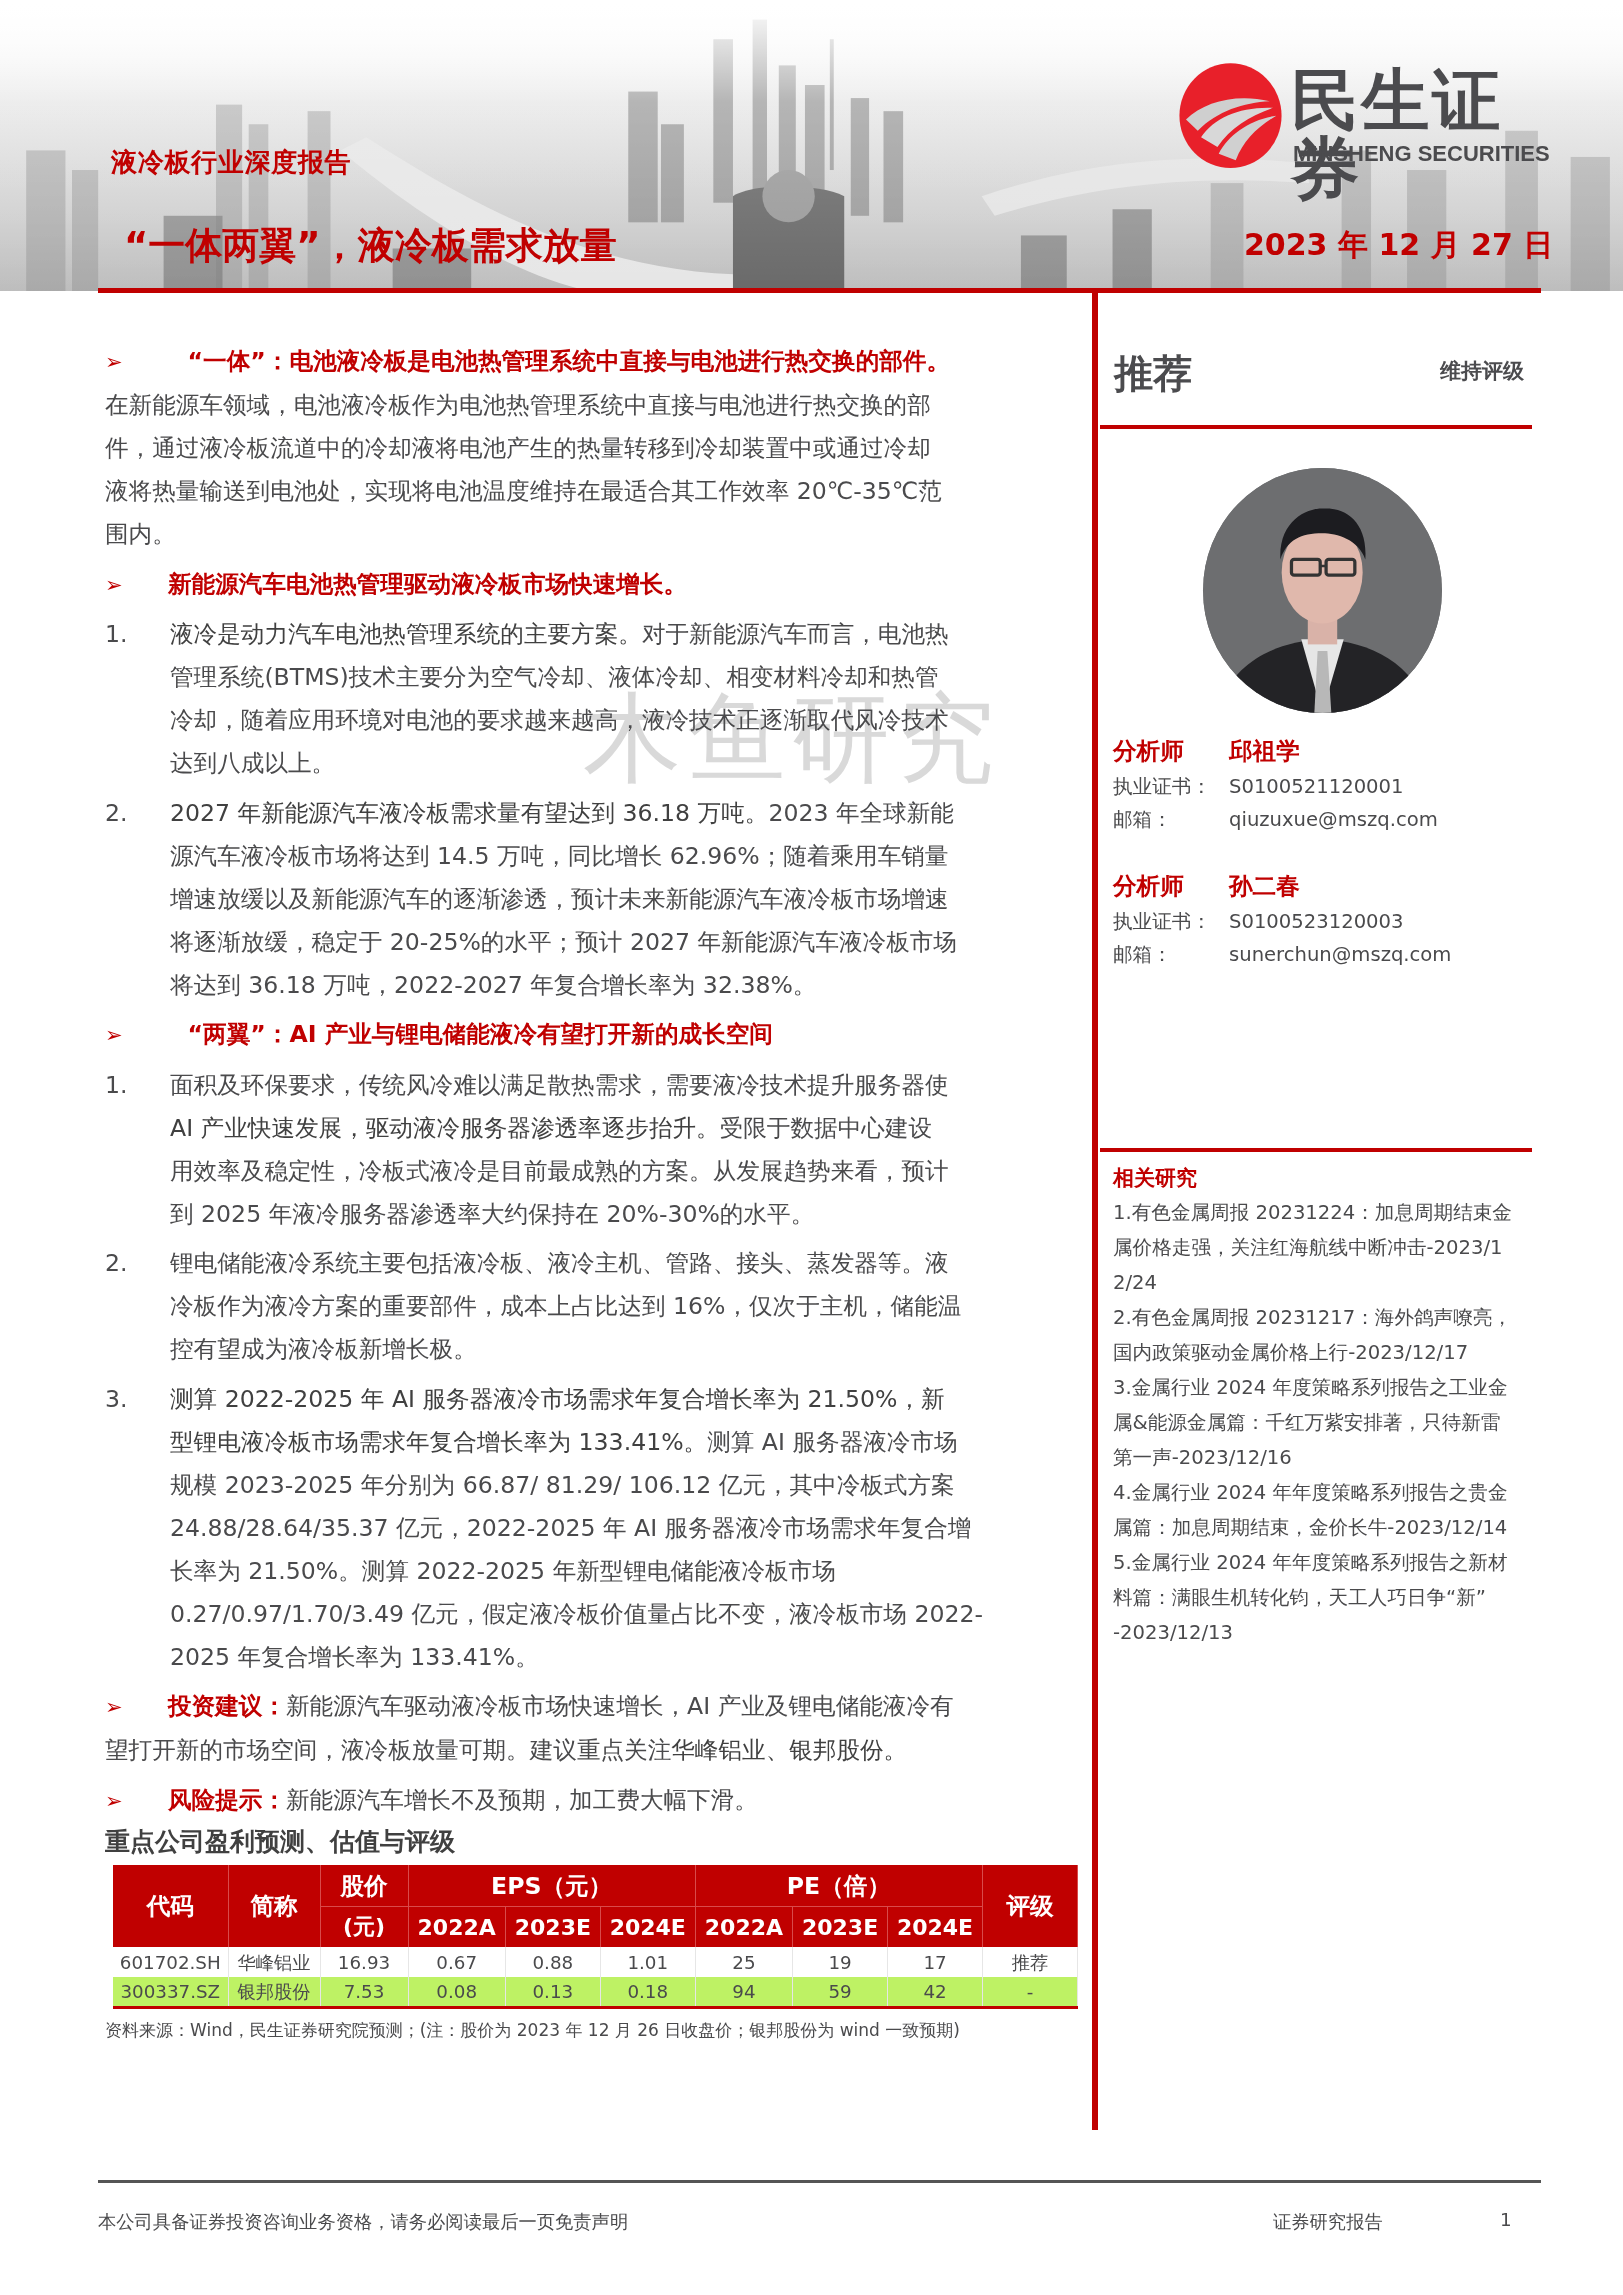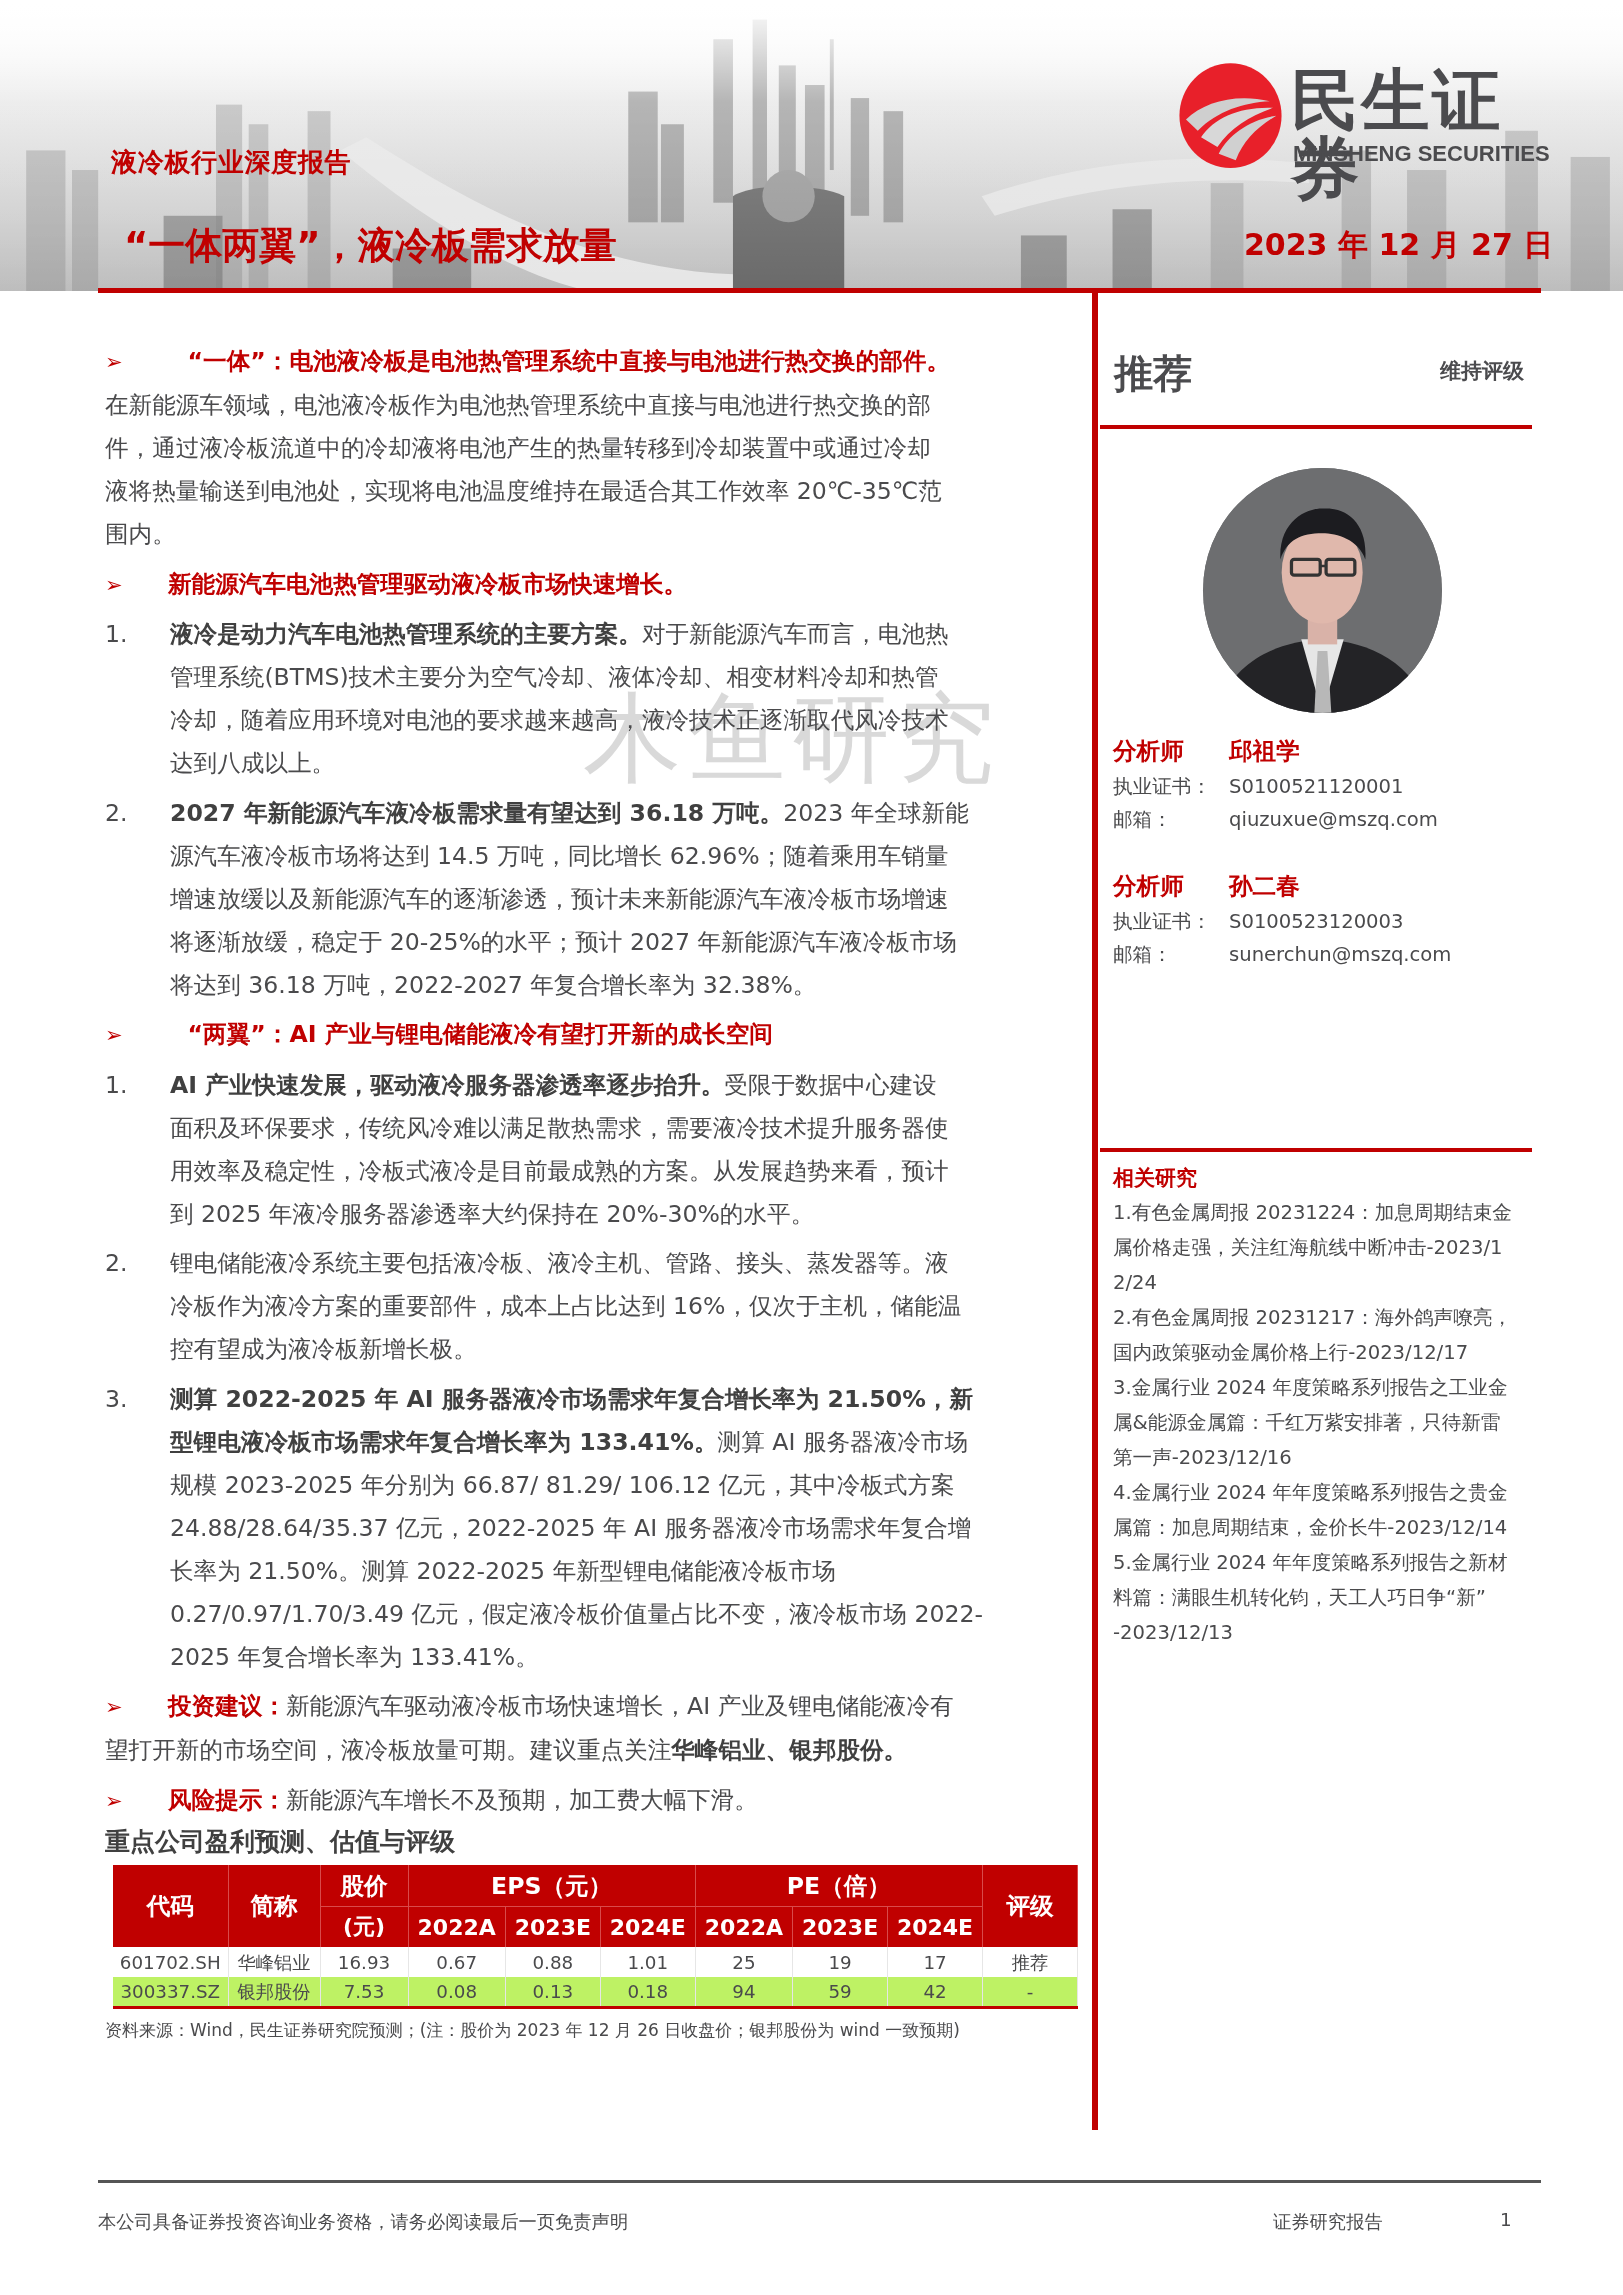--- a/index.html
+++ b/index.html
@@ -36,21 +36,21 @@
   }
   .banner-rule { position: absolute; left: 98px; top: 288px; width: 1443px; height: 5.2px; background: #c00000; }
 
   
   .vdivider { position: absolute; left: 1092px; top: 291px; width: 5.9px; height: 1839px; background: #c00000; }
 
   
   .left { position: absolute; left: 105px; top: 340px; width: 959px; }
   .line { font-size: 23.6px; line-height: 43px; color: #4a4a4c; white-space: nowrap; }
   .red-b { color: #c00000; font-weight: bold; }
-  .dark-b { color: #404040; font-weight: bold; }
+  .dark-b { color: #404040; font-weight: normal; }
   .hd { position: relative; padding-left: 0; }
   .hd .arrow { display: inline-block; width: 63px; color: #c00000; font-weight: bold; font-size: 21px; }
   .num-item { position: relative; padding-left: 65px; }
   .num-item .n { position: absolute; left: 0; top: 0; font-size: 23.6px; line-height: 43px; color: #4a4a4c; }
 
   .table-title { font-size: 25px; font-weight: bold; color: #404040; margin-top: 3.9px; line-height: 31px; }
 
   table.fc {
     border-collapse: collapse; width: 965px; margin-top: 7.9px; font-size: 21px; margin-left: 8px;
   }
@@ -199,22 +199,22 @@
     <div class="line">将逐渐放缓，稳定于 20-25%的水平；预计 2027 年新能源汽车液冷板市场</div>
     <div class="line">将达到 36.18 万吨，2022-2027 年复合增长率为 32.38%。</div>
   </div>
 
   <div class="line hd" style="margin-top:6.5px">
     <span class="arrow">➢</span><span class="red-b" style="margin-left:19.6px">“两翼”：</span><span class="red-b">AI 产业与锂电储能液冷有望打开新的成长空间</span>
   </div>
 
   <div class="num-item" style="margin-top:6.5px">
     <span class="n">1.</span>
+    <div class="line">面积及环保要求，传统风冷难以满足散热需求，需要液冷技术提升服务器使</div>
     <div class="line"><span class="dark-b">AI 产业快速发展，驱动液冷服务器渗透率逐步抬升。</span><span>受限于数据中心建设</span></div>
-    <div class="line">面积及环保要求，传统风冷难以满足散热需求，需要液冷技术提升服务器使</div>
     <div class="line">用效率及稳定性，冷板式液冷是目前最成熟的方案。从发展趋势来看，预计</div>
     <div class="line">到 2025 年液冷服务器渗透率大约保持在 20%-30%的水平。</div>
   </div>
 
   <div class="num-item" style="margin-top:6.5px">
     <span class="n">2.</span>
     <div class="line">锂电储能液冷系统主要包括液冷板、液冷主机、管路、接头、蒸发器等。液</div>
     <div class="line">冷板作为液冷方案的重要部件，成本上占比达到 16%，仅次于主机，储能温</div>
     <div class="line">控有望成为液冷板新增长极。</div>
   </div>

